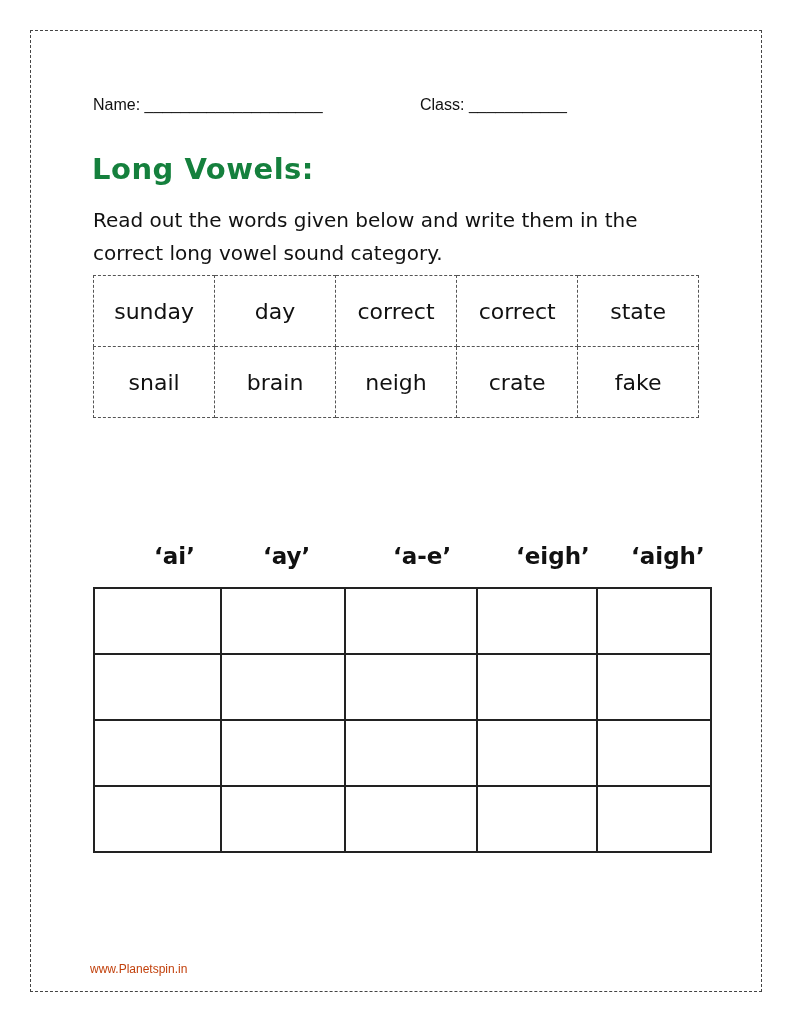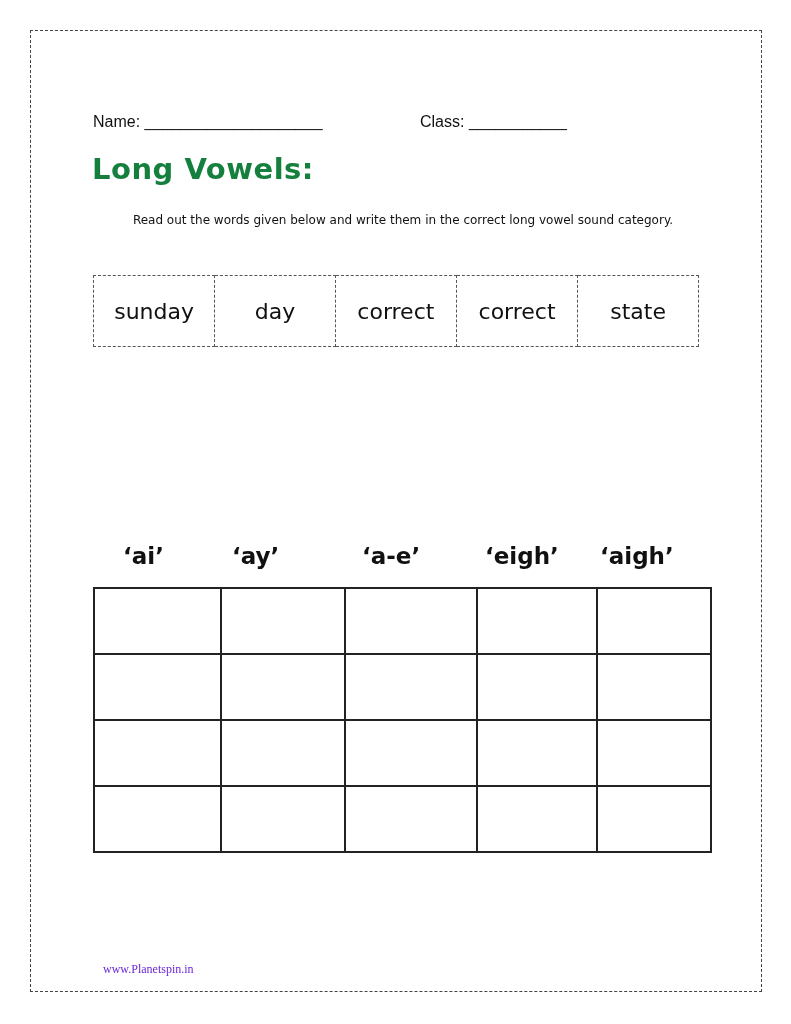--- a/index.html
+++ b/index.html
@@ -1,50 +1,57 @@
 <!DOCTYPE html>
 <html><head>
 <meta charset="utf-8">
 <style>
   html, body { margin:0; padding:0; background:#fff; }
   body { width:791px; height:1024px; position:relative; overflow:hidden; font-family:"DejaVu Sans", sans-serif; color:#111; }
   .frame { position:absolute; left:30px; top:30px; width:732px; height:962px; border:1px dashed #444; box-sizing:border-box; }
-  .header-line { position:absolute; top:96px; font-family:"Liberation Sans", sans-serif; font-size:16px; color:#111;margin-top:17px; }
+  .header-line { position:absolute; top:96px; font-family:"Liberation Sans", sans-serif; font-size:16px; color:#111; }
   .name-line { left:93px; }
   .class-line { left:420px;text-align:right; }
   .title { position:absolute; left:92px; top:152px; font-size:29px; font-weight:bold; color:#15803d; letter-spacing:0.5px; }
-  .instruction { position:absolute; left:93px; top:204px; width:620px; font-size:12px; line-height:33px; color:#111;text-align:center; }
+  .instruction { position:absolute; left:93px; top:204px; width:620px; font-size:20px; line-height:33px; color:#111; }
   table { border-collapse:collapse; position:absolute; }
   .words { left:93px; top:275px; width:606px; }
   .words td { border:1px dashed #555; height:70px; text-align:center; font-size:22px; width:121px; padding:0; }
-  .cats { position:absolute; left:80px; top:543px; width:620px; height:34px; font-size:23px; font-weight:bold; }
+  .cats { position:absolute; left:111px; top:543px; width:620px; height:34px; font-size:23px; font-weight:bold; }
   .cats span { position:absolute; top:0; }
   .answers { left:93px; top:587px; width:619px; }
   .answers td { border:2px solid #222; height:64px; padding:0; }
-  .footer { position:absolute; left:103px; top:962px; font-family:Liberation Serif, serif; font-size:12px; color:#6d28d9; }
+  .footer { position:absolute; left:90px; top:962px; font-family:Liberation Sans, sans-serif; font-size:12px; color:#c2410c; }
 </style>
 </head>
 <body>
 
 <div class="frame"></div>
 
 <div class="header-line name-line">Name: ____________________</div>
 <div class="header-line class-line">Class: ___________</div>
 
 <div class="title">Long Vowels:</div>
 <div class="instruction">Read out the words given below and write them in the correct long vowel sound category.</div>
 
 <table class="words">
   <tbody>
       <tr>
     <td>sunday</td>
     <td>day</td>
     <td>correct</td>
     <td>correct</td>
     <td>state</td>
+  </tr>
+  <tr>
+    <td>snail</td>
+    <td>brain</td>
+    <td>neigh</td>
+    <td>crate</td>
+    <td>fake</td>
   </tr>
 </tbody>
   </table>
 
 <div class="cats">
   <span style="left:43px">‘ai’</span>
   <span style="left:152px">‘ay’</span>
   <span style="left:282px">‘a-e’</span>
   <span style="left:405px">‘eigh’</span>
   <span style="left:520px">‘aigh’</span>

